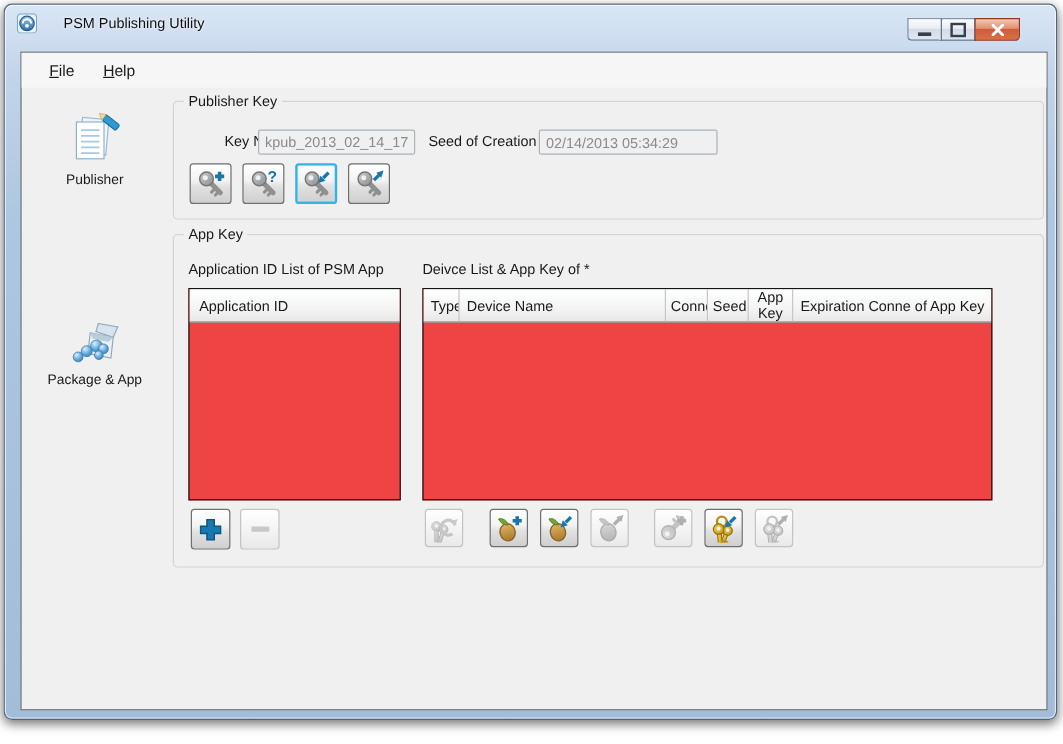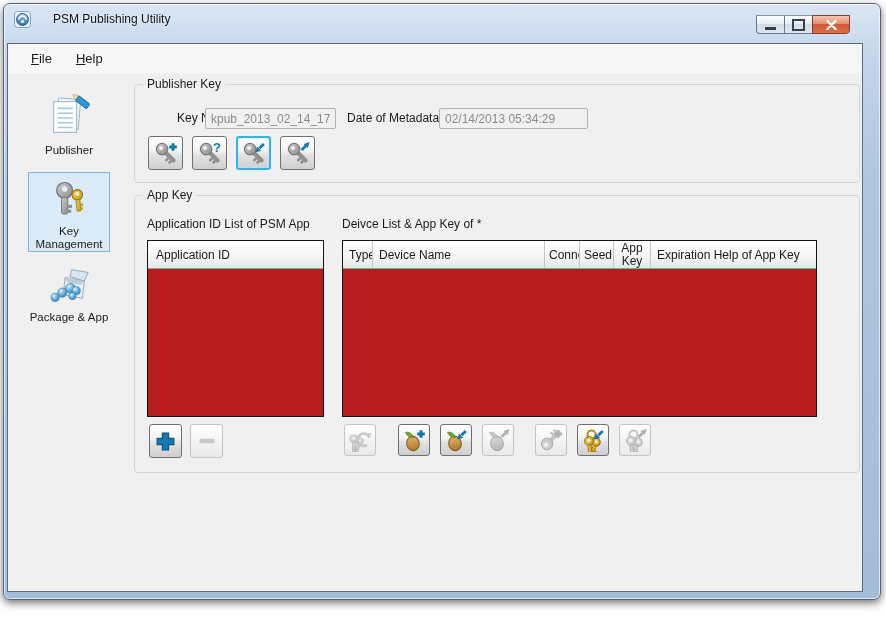--- a/index.html
+++ b/index.html
@@ -35,21 +35,21 @@
   .ctrl-btn.min{border-radius:0 0 0 4px;margin-left:0;}
   .ctrl-btn.close{
     width:38px;border-radius:0 0 4px 0;
     background:linear-gradient(180deg,#f5c6b4 0%,#e29071 45%,#cf5c39 50%,#d96f46 100%);
     border-color:#8c3a22;
   }
   .glyph-min{width:11px;height:3px;background:#33404f;margin-top:8px;}
   .glyph-max{width:9px;height:8px;border:2px solid #33404f;background:transparent;}
   
   .client{
-    position:absolute;left:3px;top:39px;width:856px;height:549px;
+    position:absolute;left:13px;top:39px;width:856px;height:549px;
     background:#f0f0f0;border:1px solid #5f6a75;box-sizing:border-box;
   }
   .menubar{
     height:29px;background:#f6f6f6;display:flex;align-items:center;
     padding-left:13px;gap:4px;
   }
   .menu-item{display:inline-block;padding:4px 10px;font-size:13px;}
   .menu-item::first-letter{text-decoration:underline;}
   
   .side-item{
@@ -87,21 +87,21 @@
   .tool-btn.focused{border:2px solid #39b1e6;box-shadow:inset 0 0 3px #bfe8fa;}
   .tool-btn.disabled{
     border-color:#c3c3c3;
     background:linear-gradient(180deg,#ffffff 0%,#f4f4f4 50%,#e9e9e9 100%);
   }
   .tool-btn.disabled svg{filter:grayscale(1) opacity(.5);}
   .btn-row{position:absolute;display:flex;}
   .sm{width:32px;height:32px;}
   
   .dtable{
-    position:absolute;background:#b91c1c;border:1px solid #141414;box-sizing:border-box;
+    position:absolute;background:#ef4444;border:1px solid #141414;box-sizing:border-box;
   }
   .thead{
     height:28px;display:flex;box-sizing:border-box;
     background:linear-gradient(180deg,#ffffff 0%,#f4f4f4 60%,#e7e7e7 100%);
     border-bottom:1px solid #9d9d9d;font-size:12px;
   }
   .th{
     display:flex;align-items:center;box-sizing:border-box;
     border-right:1px solid #c6c6c6;padding-left:6px;white-space:nowrap;overflow:hidden;
   }
@@ -230,57 +230,40 @@
         <rect x="8" y="8" width="24" height="32" fill="#fdfeff" stroke="#8fb0c6"></rect>
         <path d="M12 15 h16 M12 20 h16 M12 25 h16 M12 30 h16 M12 35 h16" stroke="#a8cade" stroke-width="1.6"></path>
         <g transform="rotate(38 37 9)">
           <rect x="30" y="5" width="15" height="6" rx="1.5" fill="#2f9ad2" stroke="#1d6f9e"></rect>
           <polygon points="30,5 24.8,8 30,11" fill="#f2d9a6" stroke="#c9a96a" stroke-width="0.7"></polygon>
         </g>
       </svg>
       <span>Publisher</span>
     </div>
 
-    <div class="side-item selected" style="top:128px;height:80px;padding-top:6px;">
-      <svg class="sicon" style="width:42px;height:42px;" viewBox="0 0 48 48">
-        <circle cx="19" cy="13" r="9" fill="url(#gkey)" stroke="#6f6f6f" stroke-width="1.4"></circle>
-        <circle cx="19" cy="11.3" r="3.2" fill="#e4eef6"></circle>
-        <rect x="15.5" y="21" width="7" height="19" rx="2" fill="url(#gkey)" stroke="#6f6f6f"></rect>
-        <rect x="22" y="29.5" width="5.5" height="3.6" fill="#8e8e8e"></rect>
-        <rect x="22" y="35" width="4.5" height="3.6" fill="#8e8e8e"></rect>
-        <g transform="translate(25,13) rotate(-6)">
-          <circle cx="8" cy="6" r="6" fill="url(#ggold)" stroke="#97700e" stroke-width="1.2"></circle>
-          <circle cx="8" cy="5" r="2.3" fill="#eef3f8"></circle>
-          <rect x="5.8" y="11.4" width="4.4" height="13" fill="url(#ggold)" stroke="#97700e" stroke-width="0.9"></rect>
-          <rect x="9.8" y="16.5" width="3.6" height="2.6" fill="#c79a14"></rect>
-          <rect x="9.8" y="20.6" width="3" height="2.6" fill="#c79a14"></rect>
-        </g>
-      </svg>
-      <span>Key Management</span>
-    </div>
 
     <div class="side-item" style="top:213px;">
       <svg class="sicon" viewBox="0 0 48 48">
         <polygon points="27,9 44,12 40,21 25,16" fill="#d7e4ee" stroke="#8fa8ba"></polygon>
         <polygon points="20,17 40,21 38,39 18,35" fill="#e9f1f6" stroke="#8fa8ba"></polygon>
         <polygon points="20,17 40,21 36,25 22,22" fill="#b9cdda"></polygon>
         <circle cx="9.5" cy="38" r="4.3" fill="url(#gsphere)" stroke="#2f6f9f" stroke-width="0.6"></circle>
         <circle cx="17" cy="33" r="4.8" fill="url(#gsphere)" stroke="#2f6f9f" stroke-width="0.6"></circle>
         <circle cx="25.5" cy="28.5" r="5.2" fill="url(#gsphere)" stroke="#2f6f9f" stroke-width="0.6"></circle>
         <circle cx="31.5" cy="31" r="4.3" fill="url(#gsphere)" stroke="#2f6f9f" stroke-width="0.6"></circle>
         <circle cx="27.5" cy="36.5" r="3.8" fill="url(#gsphere)" stroke="#2f6f9f" stroke-width="0.6"></circle>
       </svg>
       <span>Package &amp; App</span>
     </div>
 
     <div class="groupbox pub-group">
       <span class="legend">Publisher Key</span>
       <span class="flabel" style="left:14px;top:26px;margin-left:28px;">Key Name</span>
       <input class="ro-input" style="left: 70px; top: 23px; width: 131px;" readonly="" value="kpub_2013_02_14_1730">
-      <span class="flabel" style="left:212px;top:26px;">Date of Metadata</span>
+      <span class="flabel" style="left:212px;top:26px;">Seed of Creation</span>
       <input class="ro-input" style="left: 304px; top: 23px; width: 149px;" readonly="" value="02/14/2013 05:34:29">
 
       <div class="btn-row" style="left:13px;top:51px;gap:9px;">
         <button class="tool-btn">
           <svg width="24" height="24" viewBox="0 0 24 24">
             <use href="#i-key"></use>
               <use href="#i-plus-s"></use>
           </svg>
         </button>
         <button class="tool-btn">
@@ -316,21 +299,21 @@
         </div>
       </div>
 
       <div class="dtable" style="left:207px;top:44px;width:475px;height:177px;">
         <div class="thead">
           <div class="th" style="width:30px;">Type</div>
           <div class="th" style="width:172px;">Device Name</div>
           <div class="th" style="width:35px;padding-left:4px;">Conne</div>
           <div class="th" style="width:34px;padding-left:4px;">Seed</div>
           <div class="th center" style="width:37px;">App Key</div>
-          <div class="th" style="flex:1;">Expiration Help of App Key</div>
+          <div class="th" style="flex:1;">Expiration Conne of App Key</div>
         </div>
       </div>
 
       <div class="btn-row" style="left:14px;top:228px;gap:8px;">
         <button class="tool-btn" style="width:33px;">
           <svg width="21" height="21" viewBox="0 0 20 20">
             <path d="M10 1.5 V18.5 M1.5 10 H18.5" stroke="#0b5580" stroke-width="7" fill="none"></path>
             <path d="M10 2.5 V17.5 M2.5 10 H17.5" stroke="#1878b0" stroke-width="4.6" fill="none"></path>
           </svg>
         </button>

